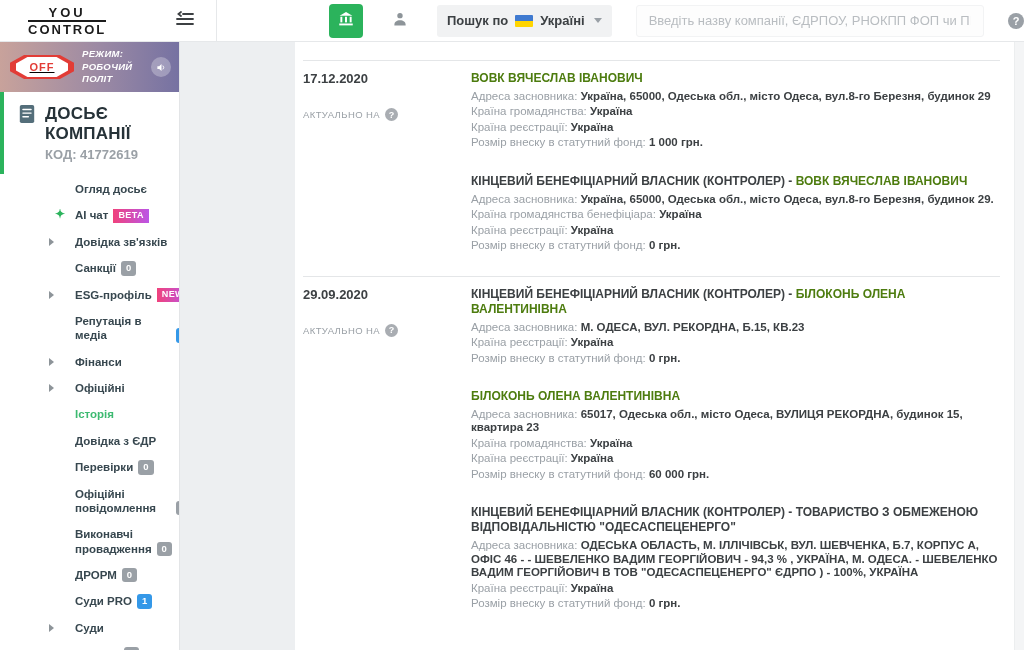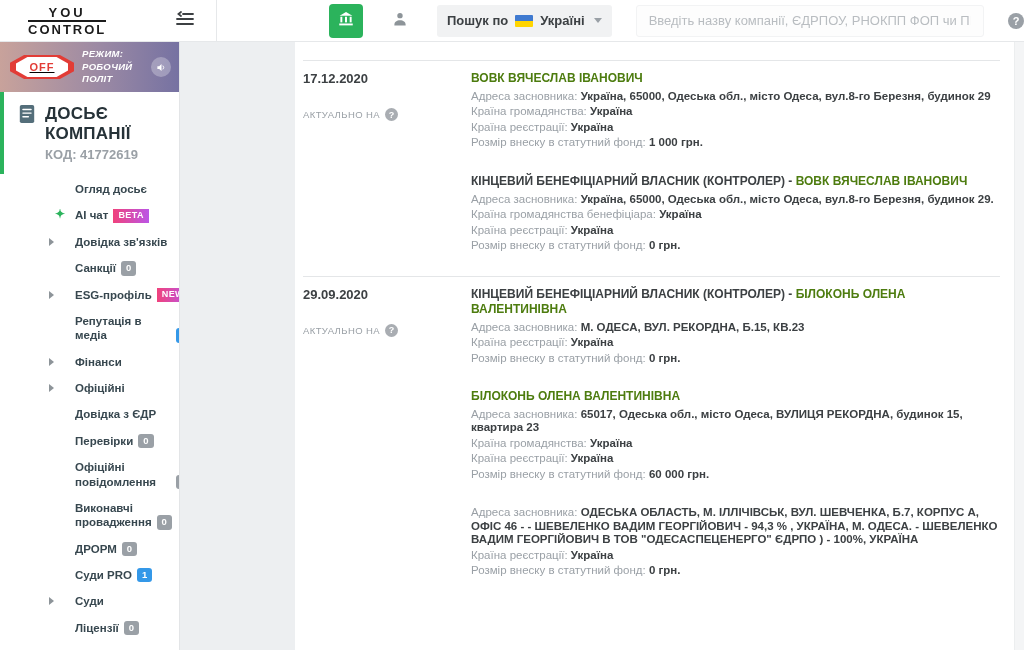--- a/index.html
+++ b/index.html
@@ -167,20 +167,21 @@
       </div>
       <nav class="menu" id="menu">
           <div class="menu-item"><span class="mlabel">Огляд досьє</span></div>
           <div class="menu-item"><span class="sparkle">✦</span><span class="mlabel">AI чат</span><span class="badge pink">BETA</span></div>
           <div class="menu-item"><span class="arrow"></span><span class="mlabel">Довідка зв'язків</span></div>
           <div class="menu-item"><span class="mlabel">Санкції</span><span class="badge grey">0</span></div>
           <div class="menu-item"><span class="arrow"></span><span class="mlabel">ESG-профіль</span><span class="badge pink">NEW</span></div>
           <div class="menu-item"><span class="mlabel">Репутація в медіа</span><span class="badge blue">4</span></div>
           <div class="menu-item"><span class="arrow"></span><span class="mlabel">Фінанси</span></div>
           <div class="menu-item"><span class="arrow"></span><span class="mlabel">Офіційні</span></div>
+          <div class="menu-item active"><span class="mlabel">Історія</span></div>
           <div class="menu-item"><span class="mlabel">Довідка з ЄДР</span></div>
           <div class="menu-item"><span class="mlabel">Перевірки</span><span class="badge grey">0</span></div>
           <div class="menu-item"><span class="mlabel">Офіційні повідомлення</span><span class="badge grey">0</span></div>
           <div class="menu-item"><span class="mlabel">Виконавчі
 провадження</span><span class="badge grey">0</span></div>
           <div class="menu-item"><span class="mlabel">ДРОРМ</span><span class="badge grey">0</span></div>
           <div class="menu-item"><span class="mlabel">Суди PRO</span><span class="badge blue">1</span></div>
           <div class="menu-item"><span class="arrow"></span><span class="mlabel">Суди</span></div>
           <div class="menu-item"><span class="mlabel">Ліцензії</span><span class="badge grey">0</span></div>
           <div class="menu-item"></div>
@@ -233,20 +234,21 @@
                   <p class="field"><span class="flabel">Розмір внеску в статутний фонд: </span><span class="fvalue">0 грн.</span></p>
                 </div>
                 <div class="record">
                   <p class="rec-title"><span class="tlink">БІЛОКОНЬ ОЛЕНА ВАЛЕНТИНІВНА</span></p>
                   <p class="field"><span class="flabel">Адреса засновника: </span><span class="fvalue">65017, Одеська обл., місто Одеса, ВУЛИЦЯ РЕКОРДНА, будинок 15, квартира 23</span></p>
                   <p class="field"><span class="flabel">Країна громадянства: </span><span class="fvalue">Україна</span></p>
                   <p class="field"><span class="flabel">Країна реєстрації: </span><span class="fvalue">Україна</span></p>
                   <p class="field"><span class="flabel">Розмір внеску в статутний фонд: </span><span class="fvalue">60 000 грн.</span></p>
                 </div>
                 <div class="record">
+                  <p class="rec-title"><span class="tpre">КІНЦЕВИЙ БЕНЕФІЦІАРНИЙ ВЛАСНИК (КОНТРОЛЕР) - ТОВАРИСТВО З ОБМЕЖЕНОЮ ВІДПОВІДАЛЬНІСТЮ "ОДЕСАСПЕЦЕНЕРГО"</span></p>
                   <p class="field"><span class="flabel">Адреса засновника: </span><span class="fvalue">ОДЕСЬКА ОБЛАСТЬ, М. ІЛЛІЧІВСЬК, ВУЛ. ШЕВЧЕНКА, Б.7, КОРПУС А, ОФІС 46 - - ШЕВЕЛЕНКО ВАДИМ ГЕОРГІЙОВИЧ - 94,3 % , УКРАЇНА, М. ОДЕСА. - ШЕВЕЛЕНКО ВАДИМ ГЕОРГІЙОВИЧ В ТОВ "ОДЕСАСПЕЦЕНЕРГО" ЄДРПО ) - 100%, УКРАЇНА</span></p>
                   <p class="field"><span class="flabel">Країна реєстрації: </span><span class="fvalue">Україна</span></p>
                   <p class="field"><span class="flabel">Розмір внеску в статутний фонд: </span><span class="fvalue">0 грн.</span></p>
                 </div>
               </div>
             </div>
           </div>
       </div>
       <div class="scroll-strip"></div>
     </div>

